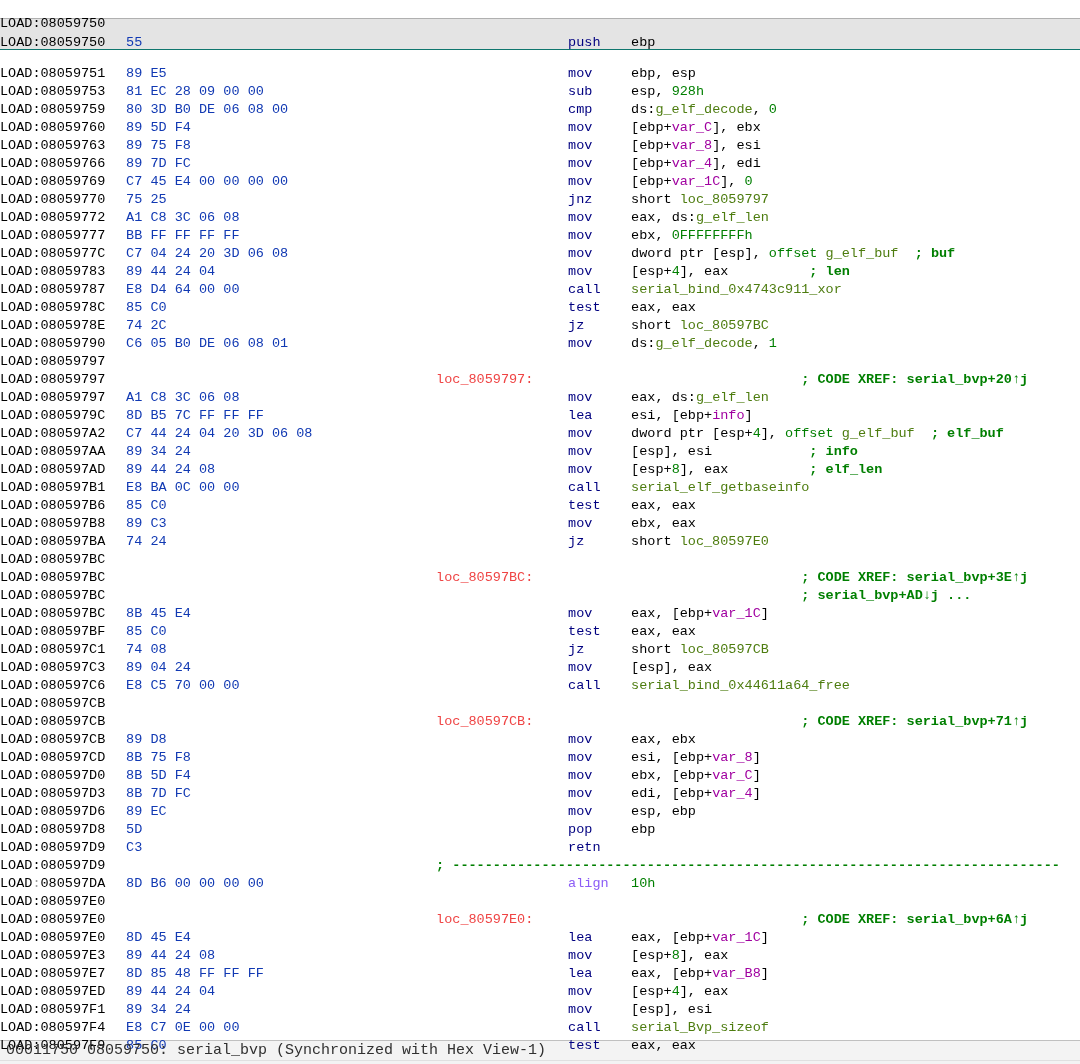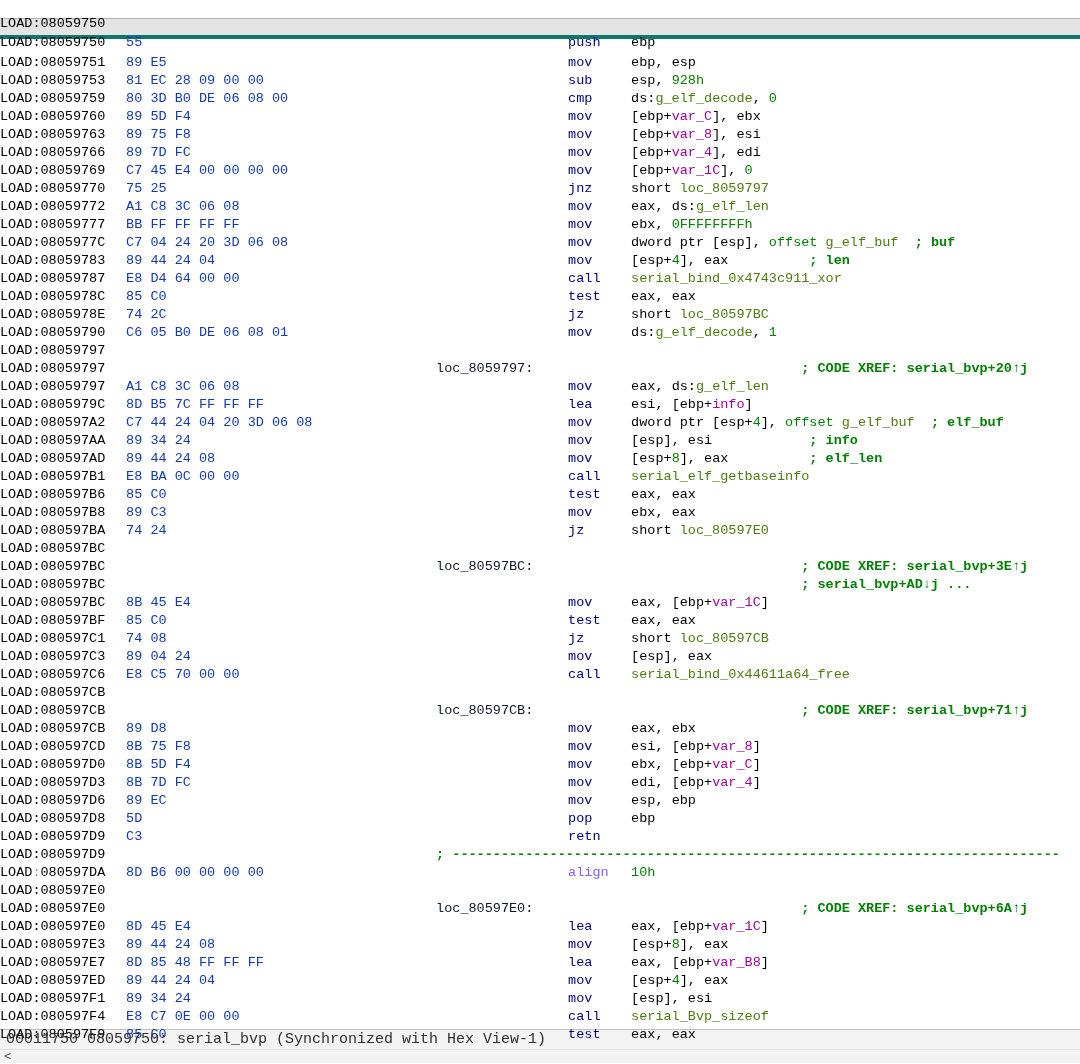--- a/index.html
+++ b/index.html
@@ -13,34 +13,34 @@
     overflow: hidden;
   }
   #listing {
     white-space: pre;
     padding: 0;
   }
   .line { display: block; height: 18px; }
   .line.cursor {
     background: #e4e4e4;
     border-top: 1px solid #b0b0b0;
-    border-bottom: 4px solid #0f766e;
-    height: 21px;
+    border-bottom: 1px solid #0f766e;
+    height: 32px;
     line-height: 18px;
   }
   .seg-addr { display: inline-block; width: 118px; margin-top: 15px; }
   .seg      { color: #000; }
   .addr     { color: #000; }
   .addr-muted { color: #9e9e9e; }
   .bytes    { color: #1139b3; }
   .col-bytes { display: inline-block; width: 310px; }
   .col-label { display: inline-block; width: 132px; }
   .col-mnem  { display: inline-block; width: 63px; color: #000080; }
   .col-mnem.plain { color: #8b5cf6; }
-  .label     { color: #0f172a; font-family: Liberation Mono, monospace; }
+  .label     { color: #ef4444; font-family: Liberation Mono, monospace; }
   .op-plain  { color: #000; }
   .op-num    { color: #007f00; margin-top: 36px; }
   .op-ref    { color: #4d7c0f; }
   .op-var    { color: #a000a0; margin-top: 6px; }
   .comment   { color: #007f00; font-weight: bold; }
 
   #statusbar {
     background: #f3f3f3;
     border-top: 1px solid #c0c0c0;
     padding: 2px 6px;

